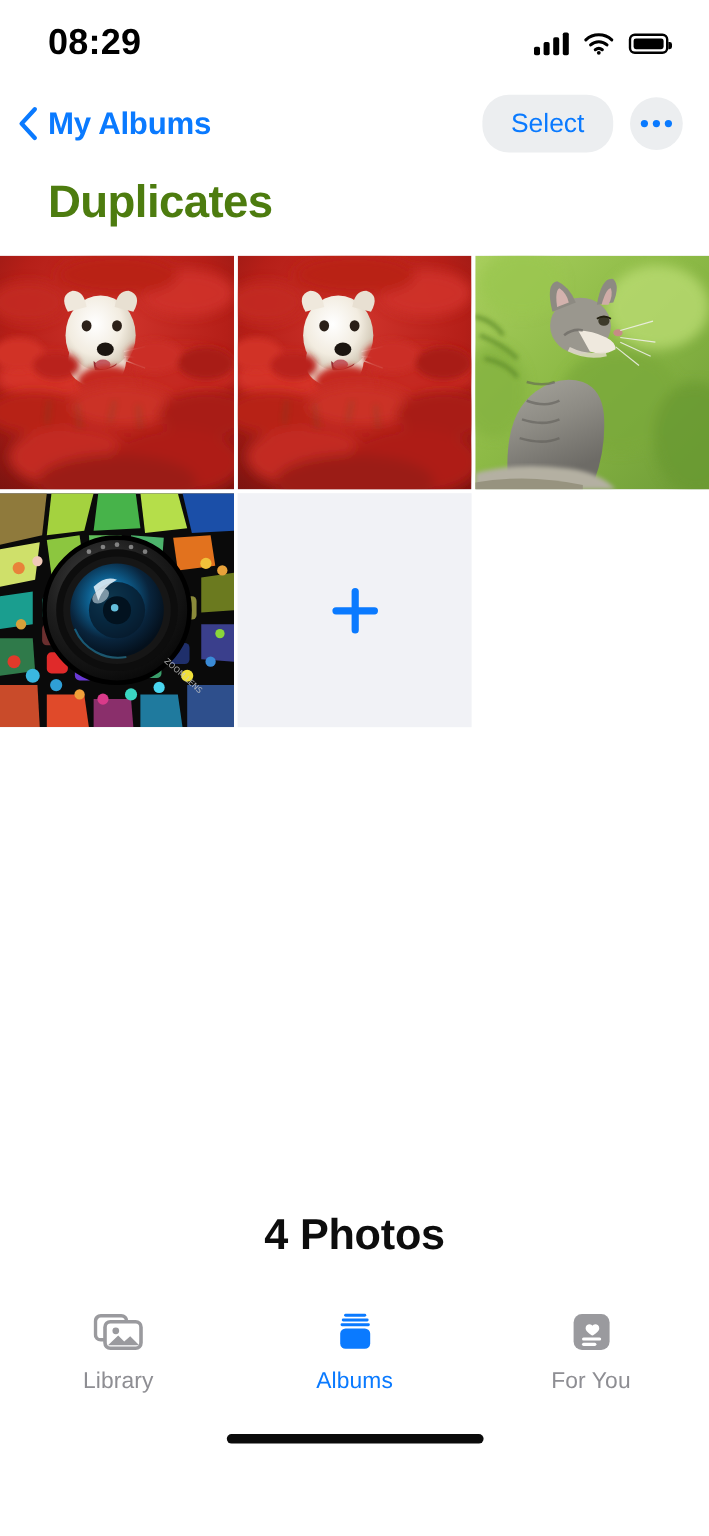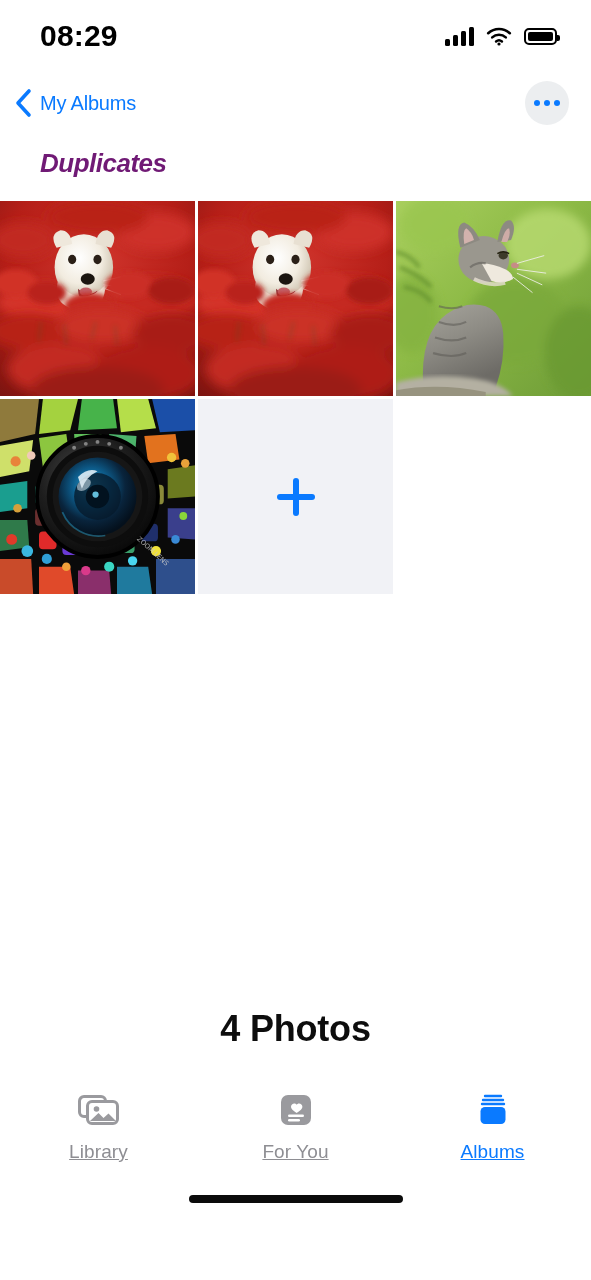--- a/index.html
+++ b/index.html
@@ -31,38 +31,38 @@
   .batt span { display:block; height:100%; background:#000; border-radius:2px; }
 
   
   .navbar {
     height:62px; flex:0 0 62px;
     display:flex; align-items:center; justify-content:space-between;
     padding:0 22px 0 14px;
   }
   .back { display:flex; align-items:center; gap:6px; cursor:pointer; }
   .chev { width:20px; height:30px; }
-  .back-label { font-size:20px; color:#0a7aff; letter-spacing:-0.2px; }
+  .back-label { font-size:26px; color:#0a7aff; letter-spacing:-0.2px;font-weight:bold; }
   .nav-right { display:flex; align-items:center; gap:14px; }
   .select-btn {
     background:#eceef0; color:#0a7aff; font-size:22px; font-weight:500;
     padding:11px 24px; border-radius:22px; border:none; cursor:pointer;
     font-family:"Liberation Sans", sans-serif;
   }
   .more-btn {
     width:44px; height:44px; border-radius:50%; background:#eceef0;
     display:flex; align-items:center; justify-content:center; gap:4px;
     border:none; cursor:pointer;
   }
   .more-btn i { width:6px; height:6px; border-radius:50%; background:#0a7aff; display:block; }
 
   
   .page-title {
-    font-size:26px; font-weight:700; color:#701a75;
-    padding:14px 0 22px 40px; letter-spacing:-0.5px;font-style:italic;
+    font-size:38px; font-weight:700; color:#4d7c0f;
+    padding:14px 0 22px 40px; letter-spacing:-0.5px;
   }
 
   
   .grid {
     display:grid;
     grid-template-columns:repeat(3, 1fr);
     gap:3px;
     width:591px;
   }
   .tile {
@@ -83,21 +83,21 @@
   }
 
   
   .tabbar {
     height:106px; flex:0 0 106px;
     display:flex; align-items:flex-start; padding-top:12px;
     background:#fff;
   }
   .tab { flex:1; display:flex; flex-direction:column; align-items:center; gap:9px; cursor:pointer; }
   .tab-icon { height:44px; display:flex; align-items:center; justify-content:center; }
-  .tab-label { font-size:19px; color:#8e8e93; letter-spacing:0.1px;text-decoration:underline; }
+  .tab-label { font-size:19px; color:#8e8e93; letter-spacing:0.1px; }
   .tab.active .tab-label { color:#0a7aff; }
 
   
   .home-ind-wrap { height:34px; flex:0 0 34px; display:flex; align-items:center; justify-content:center; }
   .home-ind { width:214px; height:8px; background:#0b0b0b; border-radius:5px; }
 </style>
 </head>
 <body>
 
 <div class="phone">
@@ -130,20 +130,21 @@
   <div class="navbar">
     <div class="back">
       <span class="chev">
         <svg viewBox="0 0 20 30">
             <path d="M15 3 L4 15 L15 27" fill="none" stroke="#0a7aff" stroke-width="3.6" stroke-linecap="round" stroke-linejoin="round"></path>
           </svg>
       </span>
       <span class="back-label">My Albums</span>
     </div>
     <div class="nav-right">
+      <button class="select-btn">Select</button>
       <button class="more-btn">
         <i></i>
           <i></i>
           <i></i>
       </button>
     </div>
   </div>
 
   <div class="page-title">Duplicates</div>
 
@@ -449,43 +450,43 @@
         <svg width="42" height="34" viewBox="0 0 42 34">
           <rect x="1.5" y="3.5" width="26" height="20" rx="4.5" fill="none" stroke="#9a9a9e" stroke-width="3"></rect>
           <rect x="9.5" y="8.5" width="30" height="22" rx="4.5" fill="#fff" stroke="#9a9a9e" stroke-width="3"></rect>
           <circle cx="18.5" cy="16" r="2.8" fill="#9a9a9e"></circle>
           <path d="M12 28 l8.5 -8 l5 5 l5 -4.5 l7.5 7.5 z" fill="#9a9a9e"></path>
         </svg>
       </span>
       <span class="tab-label">Library</span>
     </div>
 
+    <div class="tab active">
+      <span class="tab-icon">
+        <svg width="36" height="36" viewBox="0 0 36 36">
+          <path d="M10 4 H26" stroke="#0a7aff" stroke-width="2.4" stroke-linecap="round"></path>
+          <path d="M8 8 H28" stroke="#0a7aff" stroke-width="2.4" stroke-linecap="round"></path>
+          <path d="M7 12 H29" stroke="#0a7aff" stroke-width="2.4" stroke-linecap="round"></path>
+          <rect x="5.5" y="15" width="25" height="17" rx="4.5" fill="#0a7aff"></rect>
+        </svg>
+      </span>
+      <span class="tab-label">Albums</span>
+    </div>
+
     <div class="tab">
       <span class="tab-icon">
         <svg width="34" height="34" viewBox="0 0 34 34">
           <rect x="2" y="2" width="30" height="30" rx="7" fill="#9a9a9e"></rect>
           <path d="M12 13.8 c0-2 1.6-3.3 3.3-3.3 c1.2 0 2 .7 2.4 1.3 c.4-.6 1.2-1.3 2.4-1.3 c1.7 0 3.3 1.3 3.3 3.3 c0 2.7-4.3 5.4-5.7 6.2 c-1.4-.8-5.7-3.5-5.7-6.2z" fill="#fff"></path>
           <rect x="9" y="21.5" width="16" height="2.6" rx="1.3" fill="#fff"></rect>
           <rect x="9" y="26" width="12" height="2.6" rx="1.3" fill="#fff"></rect>
         </svg>
       </span>
       <span class="tab-label">For You</span>
     </div>
 
-    <div class="tab active">
-      <span class="tab-icon">
-        <svg width="36" height="36" viewBox="0 0 36 36">
-          <path d="M10 4 H26" stroke="#0a7aff" stroke-width="2.4" stroke-linecap="round"></path>
-          <path d="M8 8 H28" stroke="#0a7aff" stroke-width="2.4" stroke-linecap="round"></path>
-          <path d="M7 12 H29" stroke="#0a7aff" stroke-width="2.4" stroke-linecap="round"></path>
-          <rect x="5.5" y="15" width="25" height="17" rx="4.5" fill="#0a7aff"></rect>
-        </svg>
-      </span>
-      <span class="tab-label">Albums</span>
-    </div>
-
   </div>
 
   <div class="home-ind-wrap">
     <div class="home-ind"></div>
   </div>
 
 </div>
 
 </body></html>

